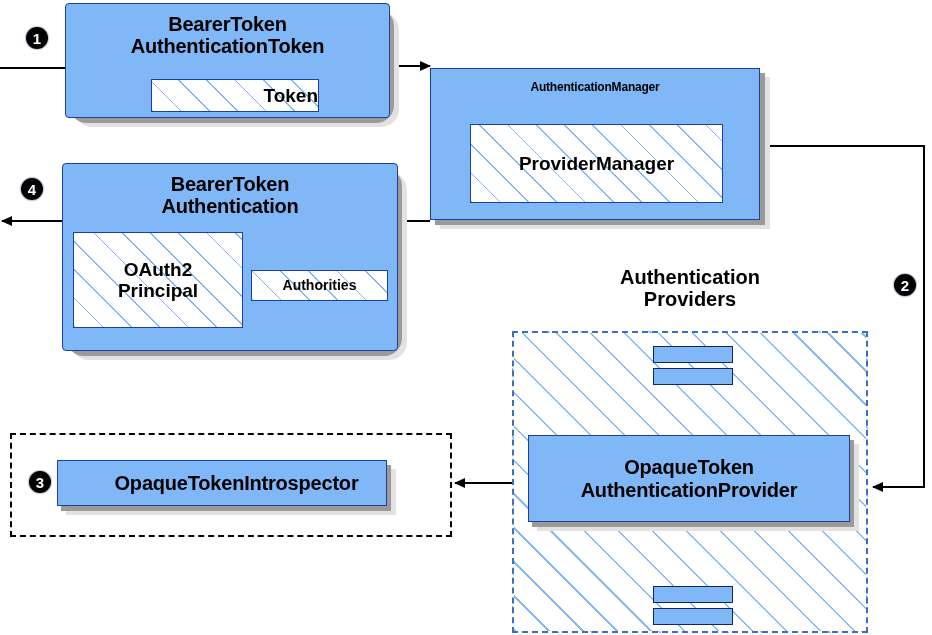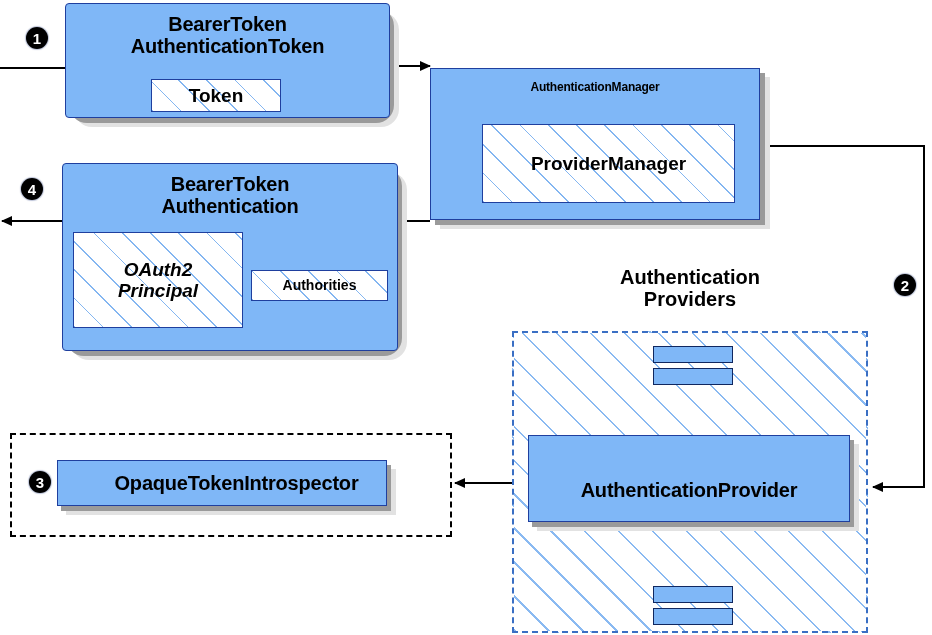--- a/index.html
+++ b/index.html
@@ -162,51 +162,51 @@
     <line x1="693" y1="540" x2="693" y2="578" stroke="#000" stroke-width="5" marker-start="url(#ahs)" marker-end="url(#ahs)"></line>
   </svg>
 
   <div class="shadow-light rounded abs" style="left:74px; top:12px; width:325px; height:115px;"></div>
   <div class="shadow-dark rounded abs" style="left:69px; top:8px; width:325px; height:115px;"></div>
   <div class="blue-box rounded" style="left:65px; top:3px; width:325px; height:115px;">
     <div class="box-title" style="margin-top:9px; font-size:20px;">
       <span>BearerToken</span><br>
       <span>AuthenticationToken</span>
     </div>
-    <div class="hatch-box" style="left:85px; top:75px; width:130px; height:33px; font-size:19px;">
+    <div class="hatch-box" style="left:85px; top:75px; width:168px; height:33px; font-size:19px;justify-content:flex-end;">
       <span>Token</span>
     </div>
   </div>
   <div class="step-badge" style="left:26px; top:27px;">
     <span>1</span>
   </div>
 
   <div class="shadow-light abs" style="left:440px; top:77px; width:330px; height:152px;"></div>
   <div class="shadow-dark abs" style="left:435px; top:73px; width:330px; height:152px;"></div>
   <div class="blue-box" style="left:430px; top:68px; width:330px; height:152px;">
     <div class="box-title" style="margin-top:12px; font-size:12px;">
       <span>AuthenticationManager</span>
     </div>
-    <div class="hatch-box" style="left:39px; top:55px; width:253px; height:79px; font-size:19px;margin-left:12px;">
+    <div class="hatch-box" style="left:39px; top:55px; width:253px; height:79px; font-size:19px;">
       <span>ProviderManager</span>
     </div>
   </div>
 
   <div class="step-badge" style="left:894px; top:274px;">
     <span>2</span>
   </div>
 
   <div class="shadow-light rounded abs" style="left:71px; top:172px; width:336px; height:188px;"></div>
   <div class="shadow-dark rounded abs" style="left:66px; top:168px; width:336px; height:188px;"></div>
   <div class="blue-box rounded" style="left:62px; top:163px; width:336px; height:188px;">
     <div class="box-title" style="margin-top:9px; font-size:20px;">
       <span>BearerToken</span><br>
       <span>Authentication</span>
     </div>
-    <div class="hatch-box" style="left:10px; top:68px; width:170px; height:96px; font-size:19px; flex-direction:column;font-style:italic;">
+    <div class="hatch-box" style="left:10px; top:68px; width:170px; height:96px; font-size:19px; flex-direction:column;">
       <span>OAuth2</span>
       <span>Principal</span>
     </div>
     <div class="hatch-box" style="left:188px; top:106px; width:137px; height:31px; font-size:14px;">
       <span>Authorities</span>
     </div>
   </div>
   <div class="step-badge" style="left:21px; top:178px;">
     <span>4</span>
   </div>
@@ -221,21 +221,21 @@
   <div class="mini-bar" style="left:653px; top:346px; width:80px; height:17px;"></div>
   <div class="mini-bar" style="left:653px; top:368px; width:80px; height:17px;"></div>
 
   <div class="mini-bar" style="left:653px; top:586px; width:80px; height:17px;"></div>
   <div class="mini-bar" style="left:653px; top:608px; width:80px; height:17px;"></div>
 
   <div class="shadow-light abs" style="left:537px; top:444px; width:322px; height:87px;"></div>
   <div class="shadow-dark abs" style="left:532px; top:440px; width:322px; height:87px;"></div>
   <div class="blue-box" style="left:528px; top:435px; width:322px; height:87px; justify-content:center;">
     <div class="box-title" style="font-size:20px;">
-      <br>
+      <span>OpaqueToken</span><br>
       <span>AuthenticationProvider</span>
     </div>
   </div>
 
   <div class="dash-region" style="left:10px; top:433px; width:442px; height:104px;"></div>
 
   <div class="shadow-light abs" style="left:66px; top:469px; width:330px; height:46px;"></div>
   <div class="shadow-dark abs" style="left:61px; top:465px; width:330px; height:46px;"></div>
   <div class="blue-box" style="left:57px; top:460px; width:330px; height:46px; justify-content:center;padding-left:29px;">
     <div class="box-title" style="font-size:20px;">

